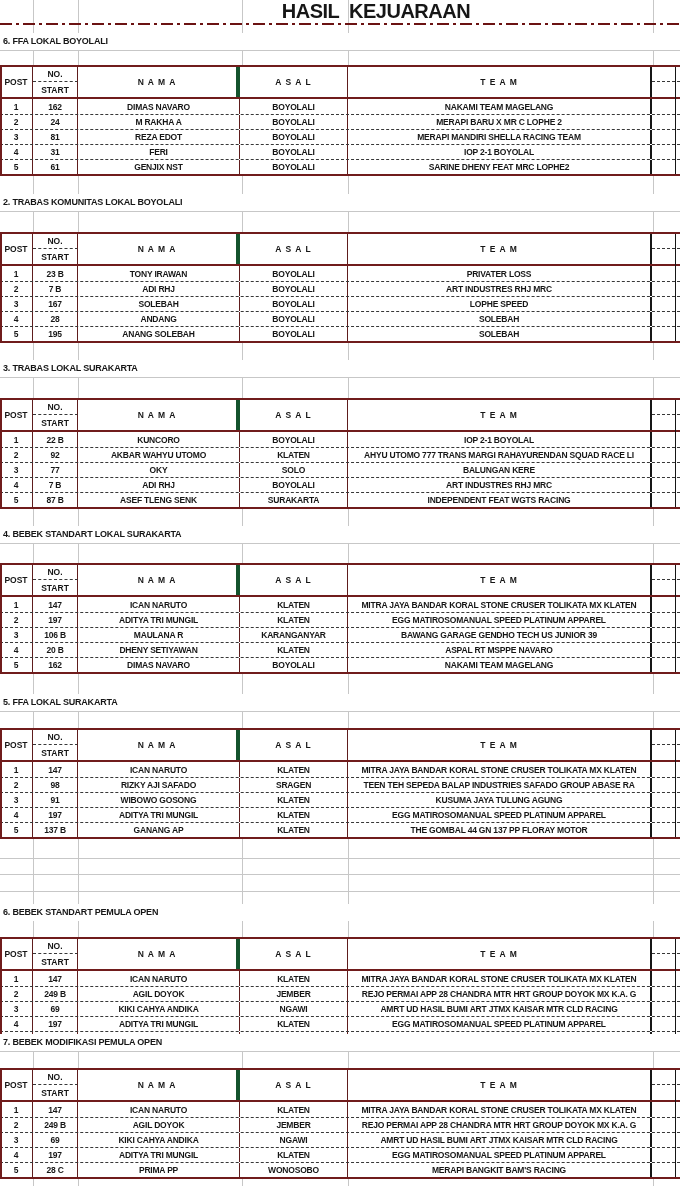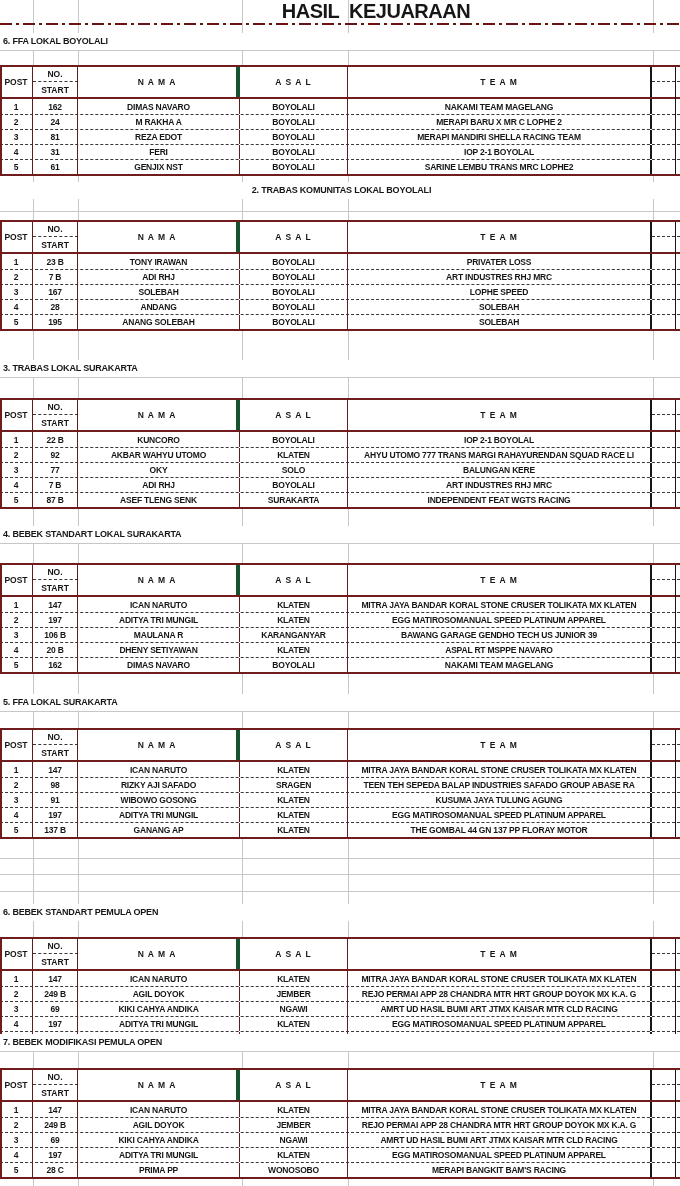--- a/index.html
+++ b/index.html
@@ -145,31 +145,31 @@
     <div class="c-team">IOP 2-1 BOYOLAL</div>
     <div class="c-stub"></div>
     <div class="c-sliver"></div>
   </div>
 
   <div class="trow">
     <div class="c-post">5</div>
     <div class="c-no">61</div>
     <div class="c-nama">GENJIX NST</div>
     <div class="c-asal">BOYOLALI</div>
-    <div class="c-team">SARINE LEMBU TRANS MRC LOPHE2</div>
-    <div class="c-stub"></div>
-    <div class="c-sliver"></div>
-  </div>
-</div>
-      <div class="left-line"></div>
-      <div class="stub-line"></div>
-    </div>
-  </div>
-
-  <div class="section" style="top: 182px; text-align: center;">
+    <div class="c-team">SARINE DHENY FEAT MRC LOPHE2</div>
+    <div class="c-stub"></div>
+    <div class="c-sliver"></div>
+  </div>
+</div>
+      <div class="left-line"></div>
+      <div class="stub-line"></div>
+    </div>
+  </div>
+
+  <div class="section" style="top: 194px;">
     <div class="section-label">2. TRABAS KOMUNITAS LOKAL BOYOLALI</div>
     <div class="results-table" style="margin-top: 21px;">
       <div class="thead">
         <div class="h-post">POST</div>
         <div class="h-no">NO.</div>
         <div class="h-start">START</div>
         <div class="h-nama">N A M A</div>
         <div class="h-asal">A S A L</div>
         <div class="h-team">T E A M</div>
         <div class="h-stub-top"></div>

